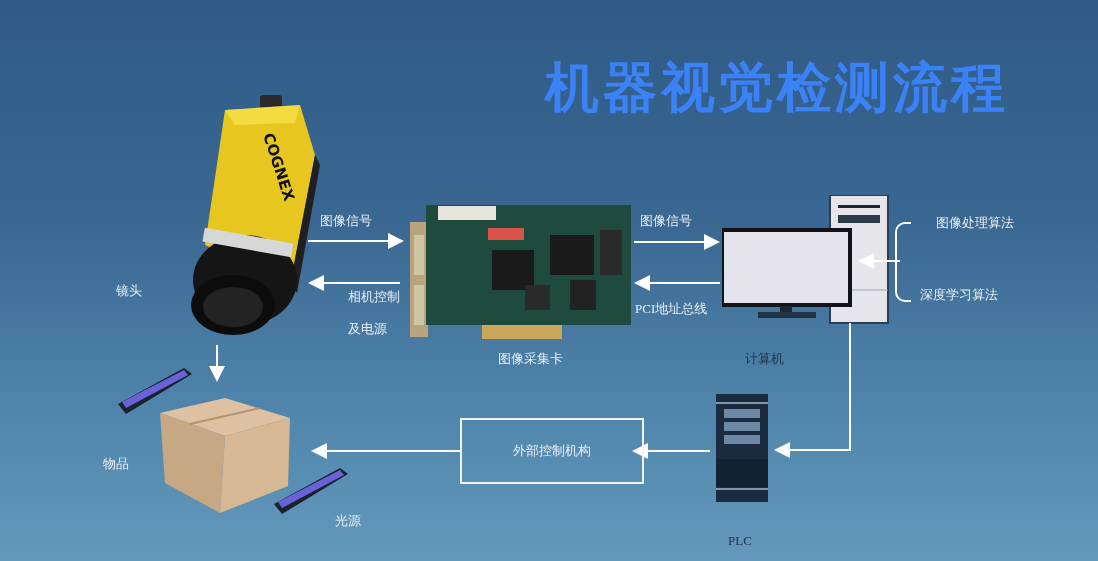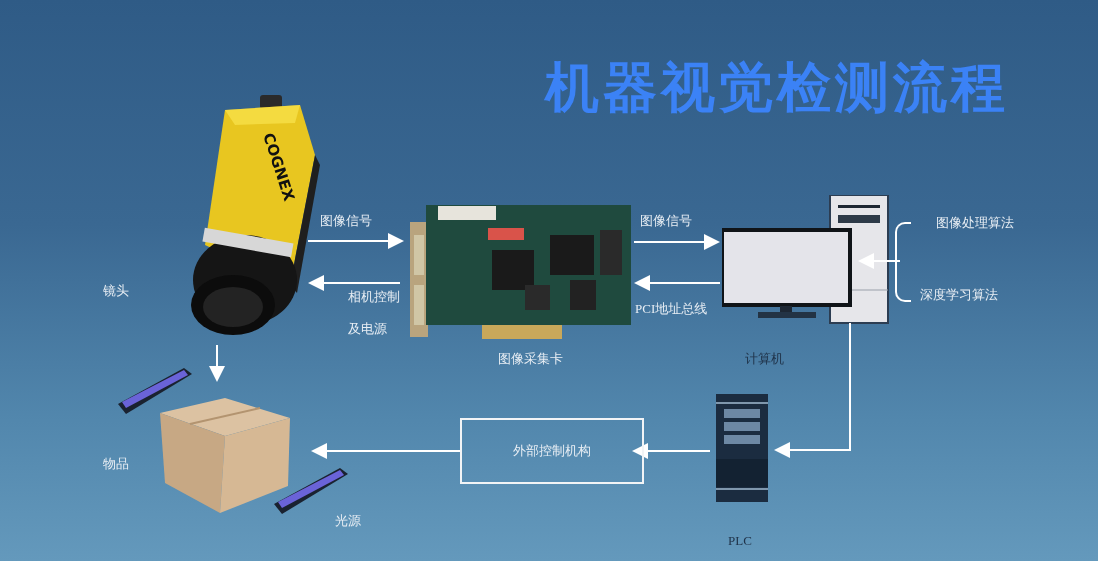--- a/index.html
+++ b/index.html
@@ -27,21 +27,21 @@
     <polygon points="40,15 115,10 130,60 105,190 20,150" fill="#e8c620"></polygon>
     <polygon points="40,15 115,10 110,28 50,30" fill="#fff060" opacity="0.5"></polygon>
     <polygon points="105,190 130,60 135,70 112,198" fill="#1f1f1f"></polygon>
     <text x="78" y="40" font-size="15" font-weight="bold" fill="#111" transform="rotate(72 78 40)" font-family="DejaVu Sans, sans-serif">COGNEX</text>
     <ellipse cx="60" cy="185" rx="52" ry="45" fill="#151515"></ellipse>
     <rect x="18" y="140" width="90" height="14" fill="#d7d7d7" transform="rotate(10 60 147)"></rect>
     <ellipse cx="48" cy="210" rx="42" ry="30" fill="#0c0c0c"></ellipse>
     <ellipse cx="48" cy="212" rx="30" ry="20" fill="#232323"></ellipse>
   </svg>
 </div>
-<div class="abs lbl" style="left:103px;top:282px;text-align:right;">镜头</div>
+<div class="abs lbl" style="left:116px;top:282px;text-align:right;">镜头</div>
 
 <div class="abs lbl" style="left:320px;top:212px;">图像信号</div>
 <div class="abs line" style="left:308px;top:240px;width:84px;height:2px;"></div>
 <div class="abs arrow-r" style="left:388px;top:233px;"></div>
 
 <div class="abs arrow-l" style="left:308px;top:275px;"></div>
 <div class="abs line" style="left:322px;top:282px;width:78px;height:2px;"></div>
 <div class="abs lbl" style="left:348px;top:288px;">相机控制</div>
 <div class="abs lbl" style="left:348px;top:320px;">及电源</div>
 

